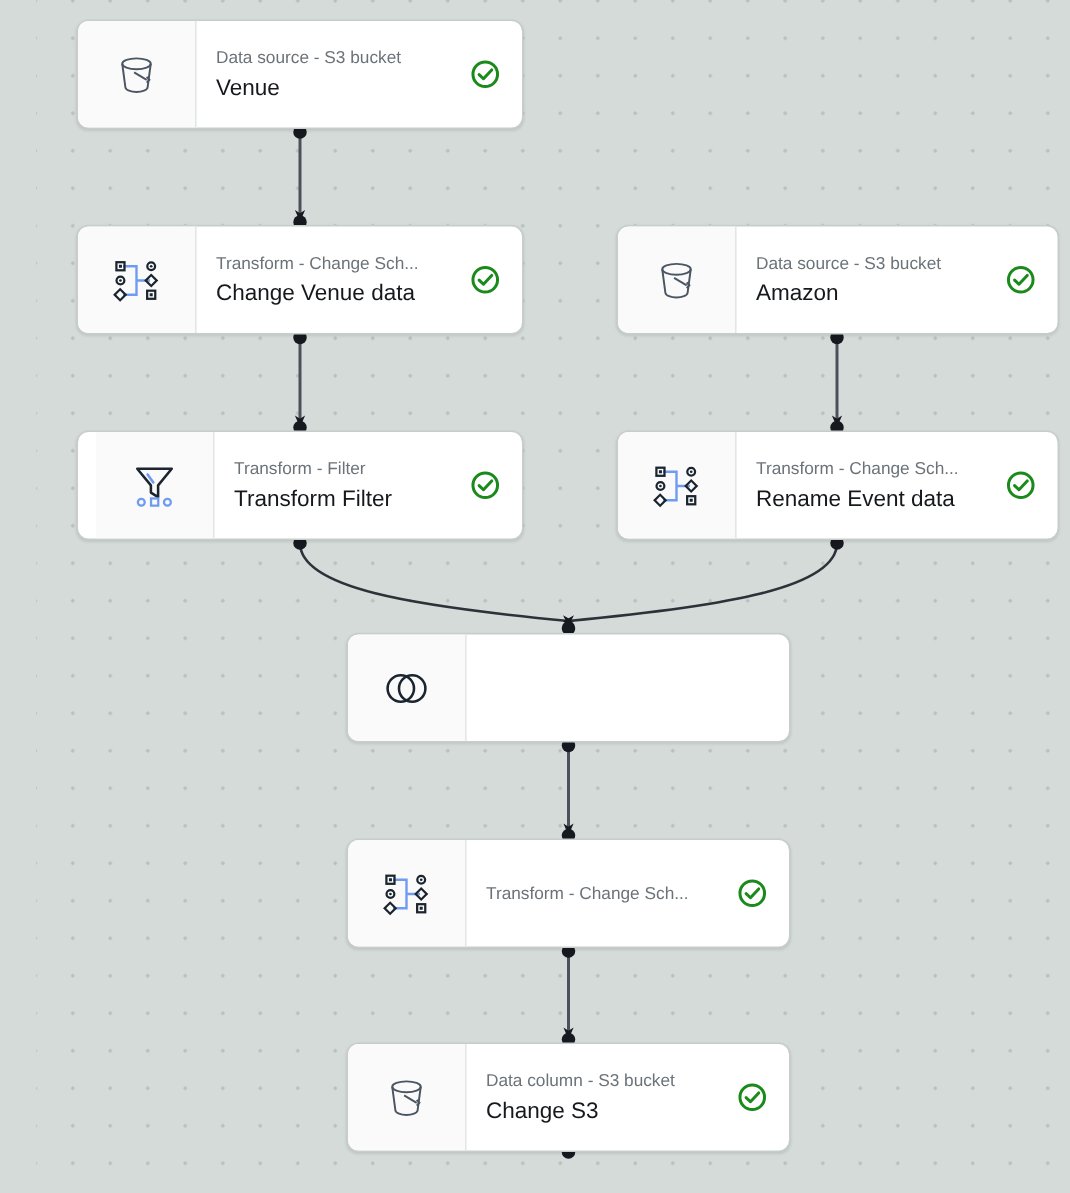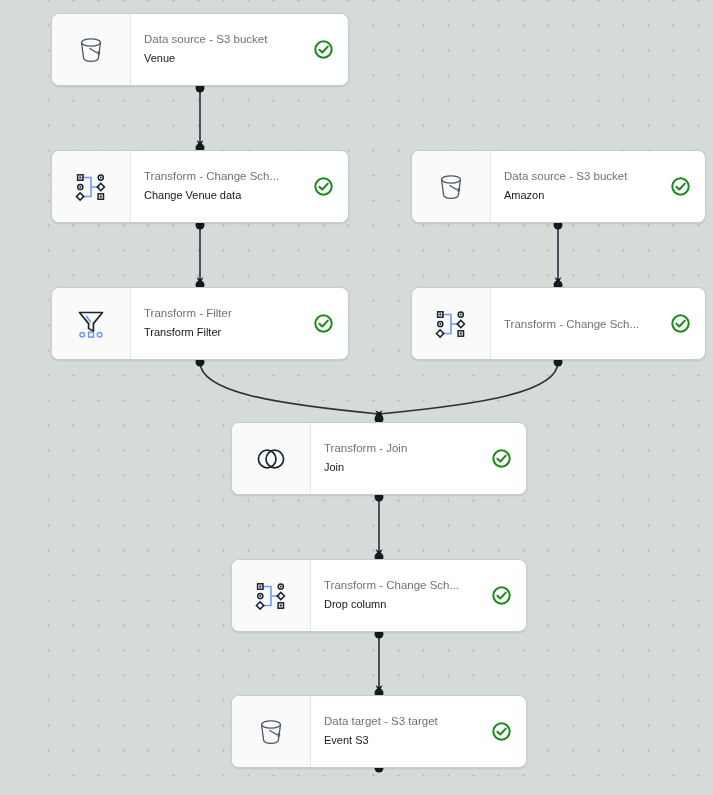--- a/index.html
+++ b/index.html
@@ -77,21 +77,21 @@
   .node-subtitle {
     font-size: 11.5px;
     line-height: 14px;
     color: #6b7379;
     white-space: nowrap;
     overflow: hidden;
     text-overflow: clip;
   }
 
   .node-title {
-    font-size: 11px;
+    font-size: 15px;
     line-height: 19px;
     color: #15181c;
     white-space: nowrap;
     overflow: hidden;
   }
 
   .node-status {
     flex: 0 0 auto;
     margin-left: 8px;
     width: 22px;
@@ -221,21 +221,21 @@
       </div>
       <div class="node-status">
         <svg width="21" height="21" viewBox="0 0 21 21">
           <circle cx="10.5" cy="10.5" r="8.2" fill="none" stroke="#1a8a1a" stroke-width="2"></circle>
           <path d="M6.4,10.7 L9.3,13.5 L14.8,7.6" fill="none" stroke="#1a8a1a" stroke-width="2" stroke-linecap="round" stroke-linejoin="round"></path>
         </svg>
       </div>
     </div>
   </div>
 
-  <div class="node" style="left:27px; top:287px; width:298px; height:73px;">
+  <div class="node" style="left:27px; top:287px; width:298px; height:73px;padding-left:12px;">
     <div class="node-icon-pane">
       <svg width="34" height="34" viewBox="0 0 34 34">
         <path d="M5.5,5.5 L28.5,5.5 L19.4,16.6 L19.4,24.4 L14.6,21.4 L14.6,16.6 Z" fill="none" stroke="#1b2530" stroke-width="1.7" stroke-linejoin="round"></path>
         <path d="M12.4,9.3 L16.2,14.6" fill="none" stroke="#6f9bf3" stroke-width="1.7" stroke-linecap="round"></path>
         <circle cx="8.2" cy="27.8" r="2.3" fill="none" stroke="#6f9bf3" stroke-width="1.5"></circle>
         <rect x="14.7" y="25.3" width="4.8" height="4.8" fill="none" stroke="#6f9bf3" stroke-width="1.5"></rect>
         <circle cx="25.6" cy="27.8" r="2.3" fill="none" stroke="#6f9bf3" stroke-width="1.5"></circle>
       </svg>
     </div>
     <div class="node-body">
@@ -264,48 +264,37 @@
         <circle cx="26.8" cy="7.5" r="2.6" fill="none" stroke="#1b2530" stroke-width="1.5"></circle>
         <circle cx="26.8" cy="7.5" r="0.9" fill="#1b2530"></circle>
         <rect x="24.2" y="14.4" width="5.2" height="5.2" fill="none" stroke="#1b2530" stroke-width="1.5" transform="rotate(45 26.8 17)"></rect>
         <rect x="24.1" y="23.8" width="5.4" height="5.4" fill="none" stroke="#1b2530" stroke-width="1.5"></rect>
         <rect x="25.8" y="25.5" width="2" height="2" fill="#1b2530"></rect>
       </svg>
     </div>
     <div class="node-body">
       <div class="node-text">
         <div class="node-subtitle">Transform - Change Sch...</div>
+        <div class="node-title">Rename Event data</div>
       </div>
       <div class="node-status">
         <svg width="21" height="21" viewBox="0 0 21 21">
           <circle cx="10.5" cy="10.5" r="8.2" fill="none" stroke="#1a8a1a" stroke-width="2"></circle>
           <path d="M6.4,10.7 L9.3,13.5 L14.8,7.6" fill="none" stroke="#1a8a1a" stroke-width="2" stroke-linecap="round" stroke-linejoin="round"></path>
         </svg>
       </div>
     </div>
   </div>
 
   <div class="node" style="left:207px; top:422px; width:296px; height:73px;">
     <div class="node-icon-pane">
       <svg width="36" height="36" viewBox="0 0 36 36">
         <circle cx="14.2" cy="18" r="8.8" fill="none" stroke="#1b2530" stroke-width="1.7"></circle>
         <circle cx="21.8" cy="18" r="8.8" fill="none" stroke="#1b2530" stroke-width="1.7"></circle>
       </svg>
-    </div>
-    <div class="node-body">
-      <div class="node-text">
-        <div class="node-subtitle">Transform - Join</div>
-        <div class="node-title">Join</div>
-      </div>
-      <div class="node-status">
-        <svg width="21" height="21" viewBox="0 0 21 21">
-          <circle cx="10.5" cy="10.5" r="8.2" fill="none" stroke="#1a8a1a" stroke-width="2"></circle>
-          <path d="M6.4,10.7 L9.3,13.5 L14.8,7.6" fill="none" stroke="#1a8a1a" stroke-width="2" stroke-linecap="round" stroke-linejoin="round"></path>
-        </svg>
-      </div>
     </div>
   </div>
 
   <div class="node" style="left:207px; top:559px; width:296px; height:73px;">
     <div class="node-icon-pane">
       <svg width="34" height="34" viewBox="0 0 34 34">
         <path d="M8,7.5 L17,7.5 L17,26.5 L8,26.5 M17,17 L26,17" fill="none" stroke="#6f9bf3" stroke-width="1.6"></path>
         <rect x="3.6" y="4.8" width="5.4" height="5.4" fill="none" stroke="#1b2530" stroke-width="1.5"></rect>
         <rect x="5.3" y="6.5" width="2" height="2" fill="#1b2530"></rect>
         <circle cx="6.3" cy="17" r="2.6" fill="none" stroke="#1b2530" stroke-width="1.5"></circle>
@@ -314,21 +303,20 @@
         <circle cx="26.8" cy="7.5" r="2.6" fill="none" stroke="#1b2530" stroke-width="1.5"></circle>
         <circle cx="26.8" cy="7.5" r="0.9" fill="#1b2530"></circle>
         <rect x="24.2" y="14.4" width="5.2" height="5.2" fill="none" stroke="#1b2530" stroke-width="1.5" transform="rotate(45 26.8 17)"></rect>
         <rect x="24.1" y="23.8" width="5.4" height="5.4" fill="none" stroke="#1b2530" stroke-width="1.5"></rect>
         <rect x="25.8" y="25.5" width="2" height="2" fill="#1b2530"></rect>
       </svg>
     </div>
     <div class="node-body">
       <div class="node-text">
         <div class="node-subtitle">Transform - Change Sch...</div>
-        <div class="node-title">Drop column</div>
       </div>
       <div class="node-status">
         <svg width="21" height="21" viewBox="0 0 21 21">
           <circle cx="10.5" cy="10.5" r="8.2" fill="none" stroke="#1a8a1a" stroke-width="2"></circle>
           <path d="M6.4,10.7 L9.3,13.5 L14.8,7.6" fill="none" stroke="#1a8a1a" stroke-width="2" stroke-linecap="round" stroke-linejoin="round"></path>
         </svg>
       </div>
     </div>
   </div>
 
@@ -336,22 +324,22 @@
     <div class="node-icon-pane">
       <svg width="34" height="34" viewBox="0 0 34 34">
         <ellipse cx="17" cy="9.5" rx="9.5" ry="3.6" fill="none" stroke="#4c5663" stroke-width="1.3"></ellipse>
         <path d="M7.5,9.5 L9.6,25.2 C9.9,27 13.2,28.3 17,28.3 C20.8,28.3 24.1,27 24.4,25.2 L26.5,9.5" fill="none" stroke="#4c5663" stroke-width="1.3"></path>
         <path d="M15.4,15.2 L23.8,20.2" fill="none" stroke="#4c5663" stroke-width="1.3"></path>
         <path d="M23.8,18.3 L25.6,20.2 L23.8,22.1" fill="none" stroke="#4c5663" stroke-width="1.3"></path>
       </svg>
     </div>
     <div class="node-body">
       <div class="node-text">
-        <div class="node-subtitle">Data target - S3 target</div>
-        <div class="node-title">Event S3</div>
+        <div class="node-subtitle">Data column - S3 bucket</div>
+        <div class="node-title">Change S3</div>
       </div>
       <div class="node-status">
         <svg width="21" height="21" viewBox="0 0 21 21">
           <circle cx="10.5" cy="10.5" r="8.2" fill="none" stroke="#1a8a1a" stroke-width="2"></circle>
           <path d="M6.4,10.7 L9.3,13.5 L14.8,7.6" fill="none" stroke="#1a8a1a" stroke-width="2" stroke-linecap="round" stroke-linejoin="round"></path>
         </svg>
       </div>
     </div>
   </div>
 

